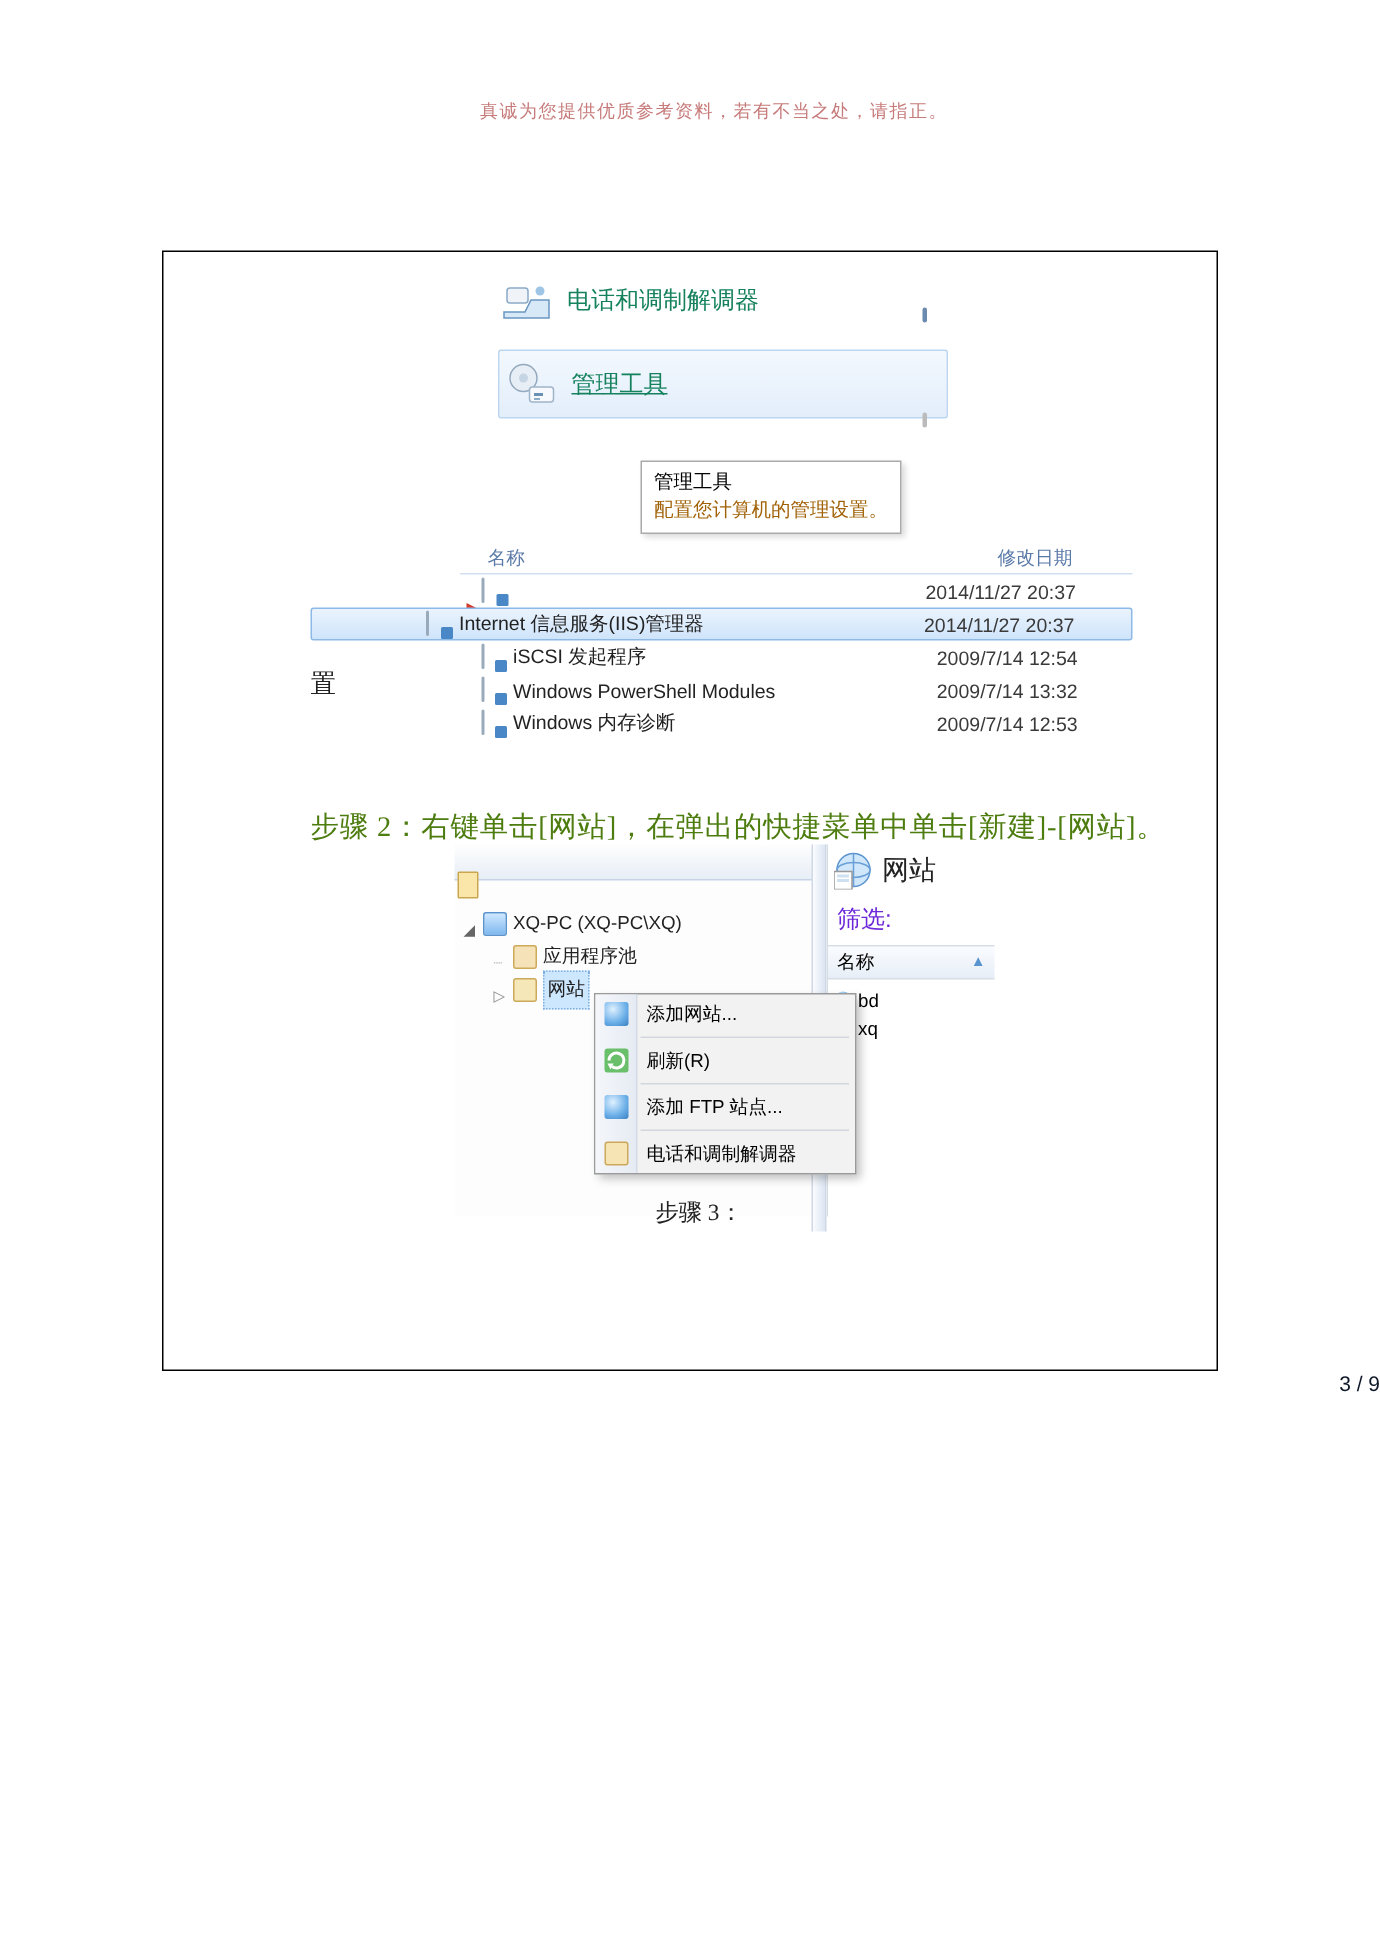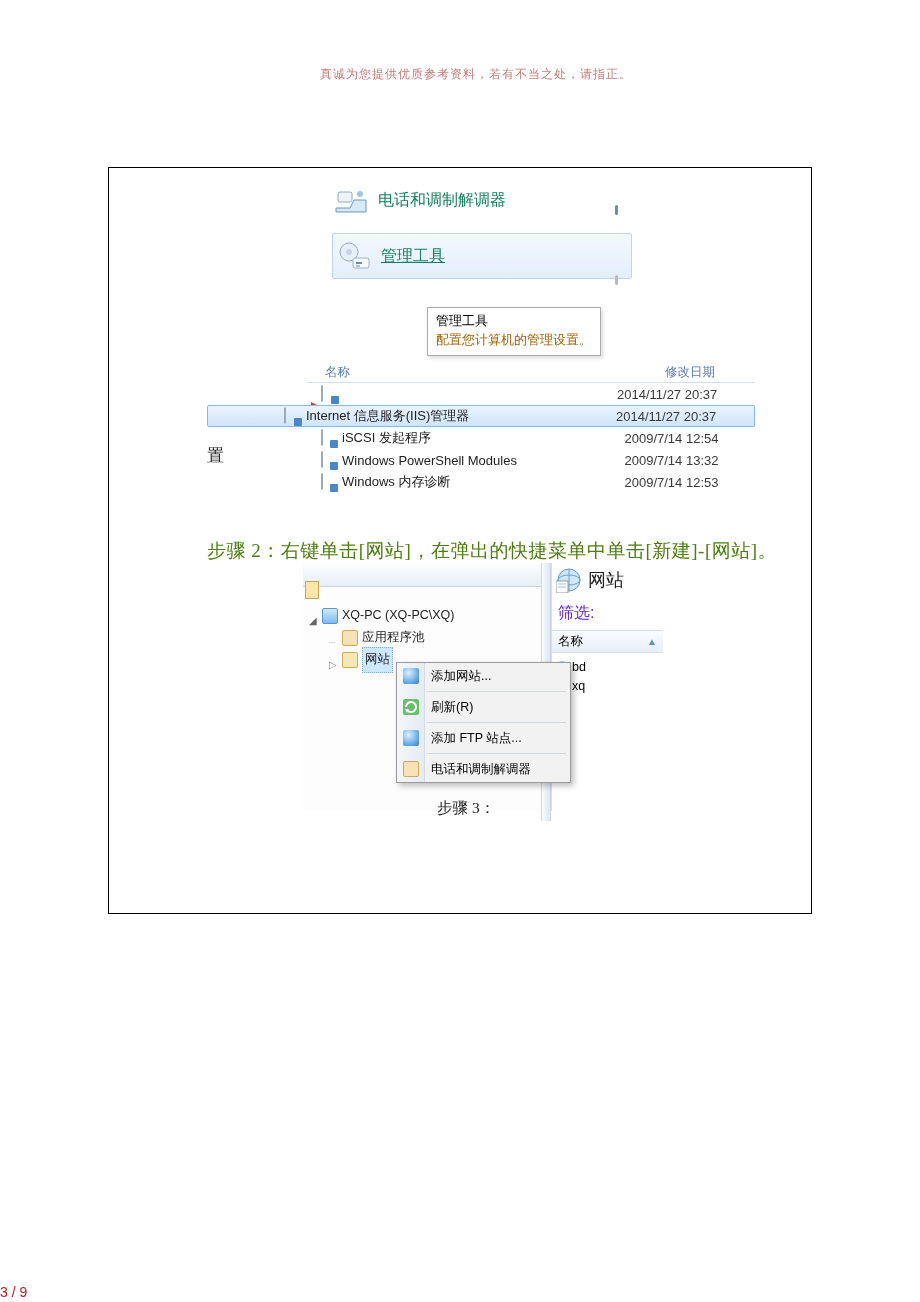--- a/index.html
+++ b/index.html
@@ -1,19 +1,19 @@
 <!DOCTYPE html>
 <html><head>
 <meta charset="utf-8">
 <style>
   * { box-sizing: border-box; }
   body { margin: 0; background: #fff; font-family: "Microsoft YaHei", SimSun, Arial, sans-serif; width: 920px; }
   .page-frame { border: 1px solid #000; margin: 84px 108px 0 108px; height: 747px; position: relative; overflow: hidden; }
   .top-header { text-align: center; font-size: 12px; color: #c77b7b; padding-top: 66px; margin-bottom: 2px; letter-spacing: 1px; padding-left: 32px; }
-  .page-num { text-align: left; font-size: 14px; color: #b91c1c; margin-top: 370px; }
+  .page-num { text-align: right; font-size: 14px; color: #0f172a; }
   
   .cp-wrap { position: absolute; left: 223px; top: 3px; width: 300px; }
   .cp-row { display: flex; align-items: center; height: 46px; }
   .cp-icon { width: 38px; height: 36px; margin-right: 8px; position: relative; }
   .cp-label { font-size: 16px; color: #16825d; font-family: SimSun, serif; }
   .cp-label.link { text-decoration: underline; }
   .cp-tooltip { position: absolute; left: 318px; top: 139px; background: #fff; border: 1px solid #aaa; font-size: 13px; padding: 4px 8px 5px 8px; box-shadow: 2px 2px 4px rgba(0,0,0,.15); z-index: 5; line-height: 1.45; }
   .cp-tooltip .tt-title { color:#000; }
   .cp-tooltip .tt-body { color:#a16207; }
   

